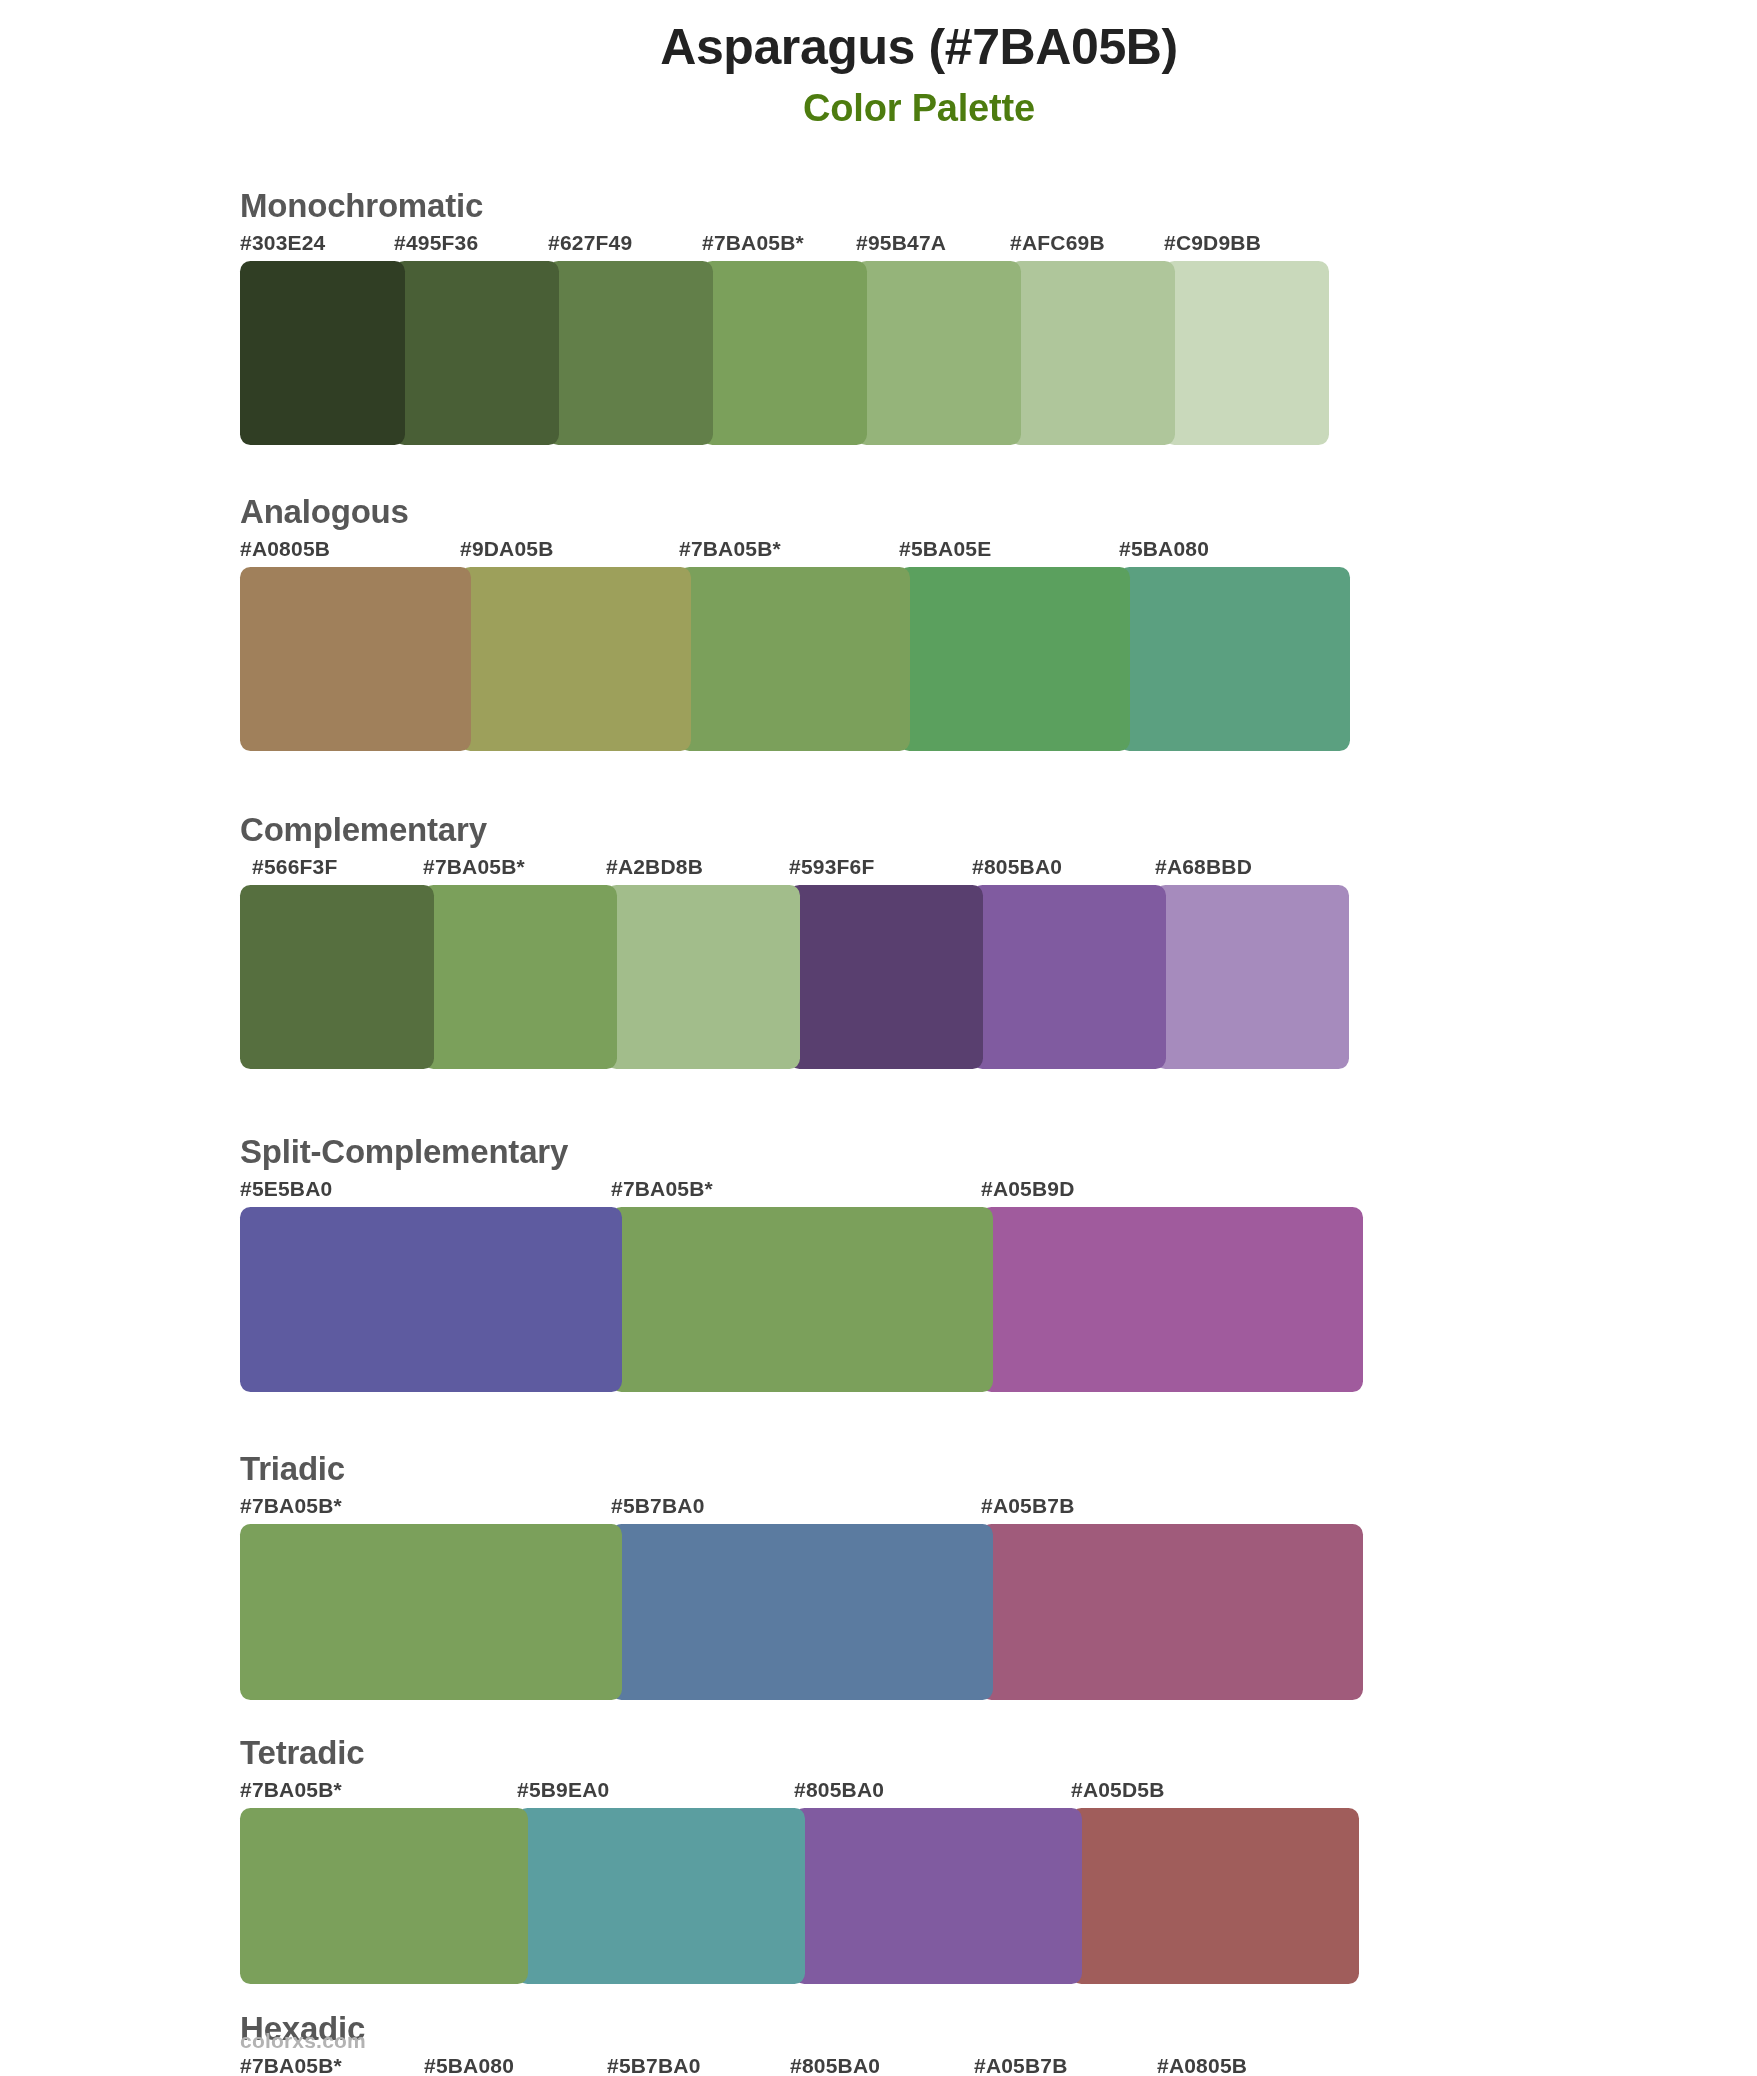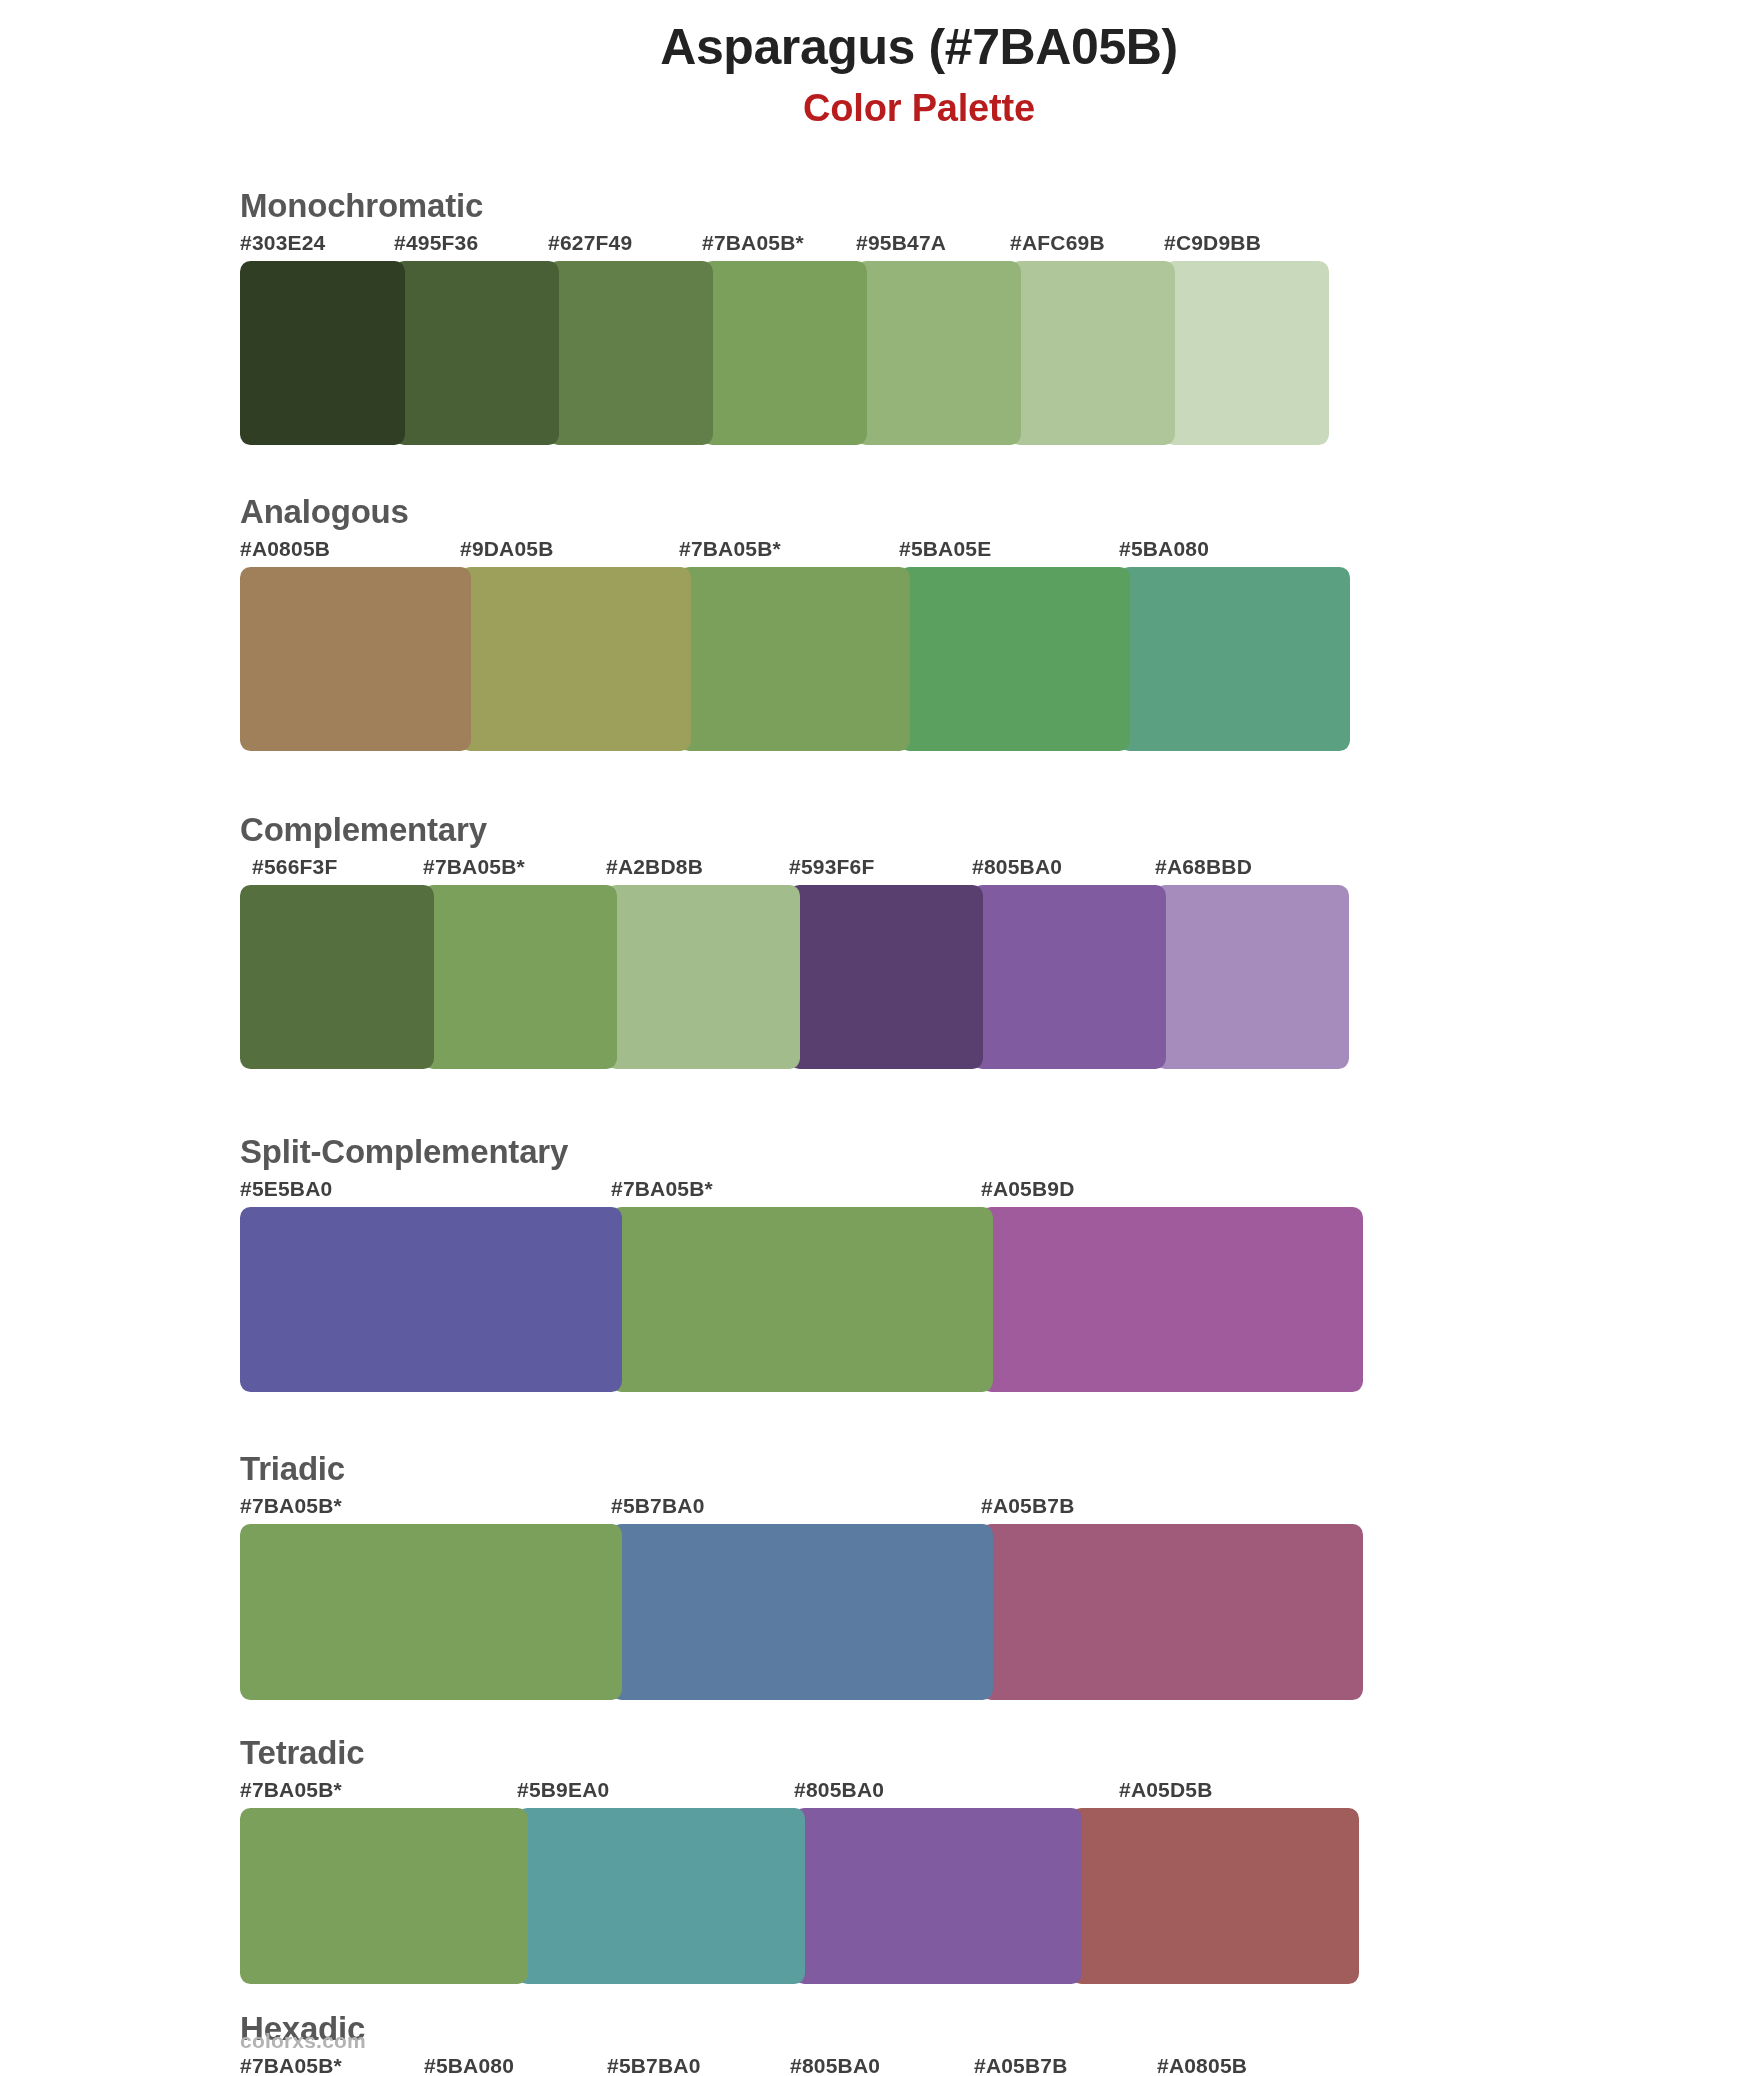--- a/index.html
+++ b/index.html
@@ -36,21 +36,21 @@
     font-weight: bold;
     color: #222222;
     letter-spacing: -0.4px;
     line-height: 1.18;
     margin: 0;
     white-space: nowrap;
   }
   .subtitle {
     font-size: 38px;
     font-weight: bold;
-    color: #b91c1c;
+    color: #4d7c0f;
     letter-spacing: -0.2px;
     line-height: 1.2;
     margin: 9.6px 0 0 0;
     white-space: nowrap;
   }
 
   
   .sections {
     position: absolute;
     left: 240px;
@@ -207,21 +207,21 @@
           <div class="swatch" title="#5B7BA0" style="left: 371px; width: 382px; height: 176px; z-index: 2; background: rgb(91, 123, 160);"></div>
           <div class="swatch" title="#A05B7B" style="left: 741px; width: 382px; height: 176px; z-index: 1; background: rgb(160, 91, 123);"></div>
         </div>
       </div>
       <div class="section tetra">
         <div class="section-title">Tetradic</div>
         <div class="labels-row" style="width: 1109px;">
           <div class="swatch-label" style="left: 0px;">#7BA05B*</div>
           <div class="swatch-label" style="left: 277px;">#5B9EA0</div>
           <div class="swatch-label" style="left: 554px;">#805BA0</div>
-          <div class="swatch-label" style="left: 831px; margin-left: 48px;">#A05D5B</div>
+          <div class="swatch-label" style="left: 831px;">#A05D5B</div>
         </div>
         <div class="swatches-row" style="width: 1109px; height: 176px;">
           <div class="swatch" title="#7BA05B*" style="left: 0px; width: 288px; height: 176px; z-index: 4; background: rgb(123, 160, 91);"></div>
           <div class="swatch" title="#5B9EA0" style="left: 277px; width: 288px; height: 176px; z-index: 3; background: rgb(91, 158, 160);"></div>
           <div class="swatch" title="#805BA0" style="left: 554px; width: 288px; height: 176px; z-index: 2; background: rgb(128, 91, 160);"></div>
           <div class="swatch" title="#A05D5B" style="left: 831px; width: 288px; height: 176px; z-index: 1; background: rgb(160, 93, 91);"></div>
         </div>
       </div>
       <div class="section hexa">
         <div class="section-title">Hexadic</div>

